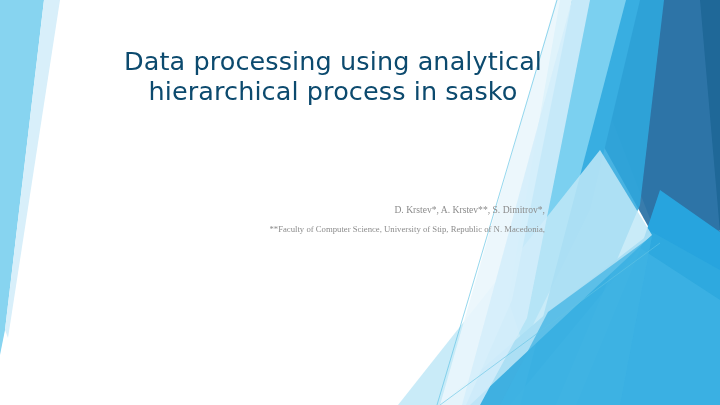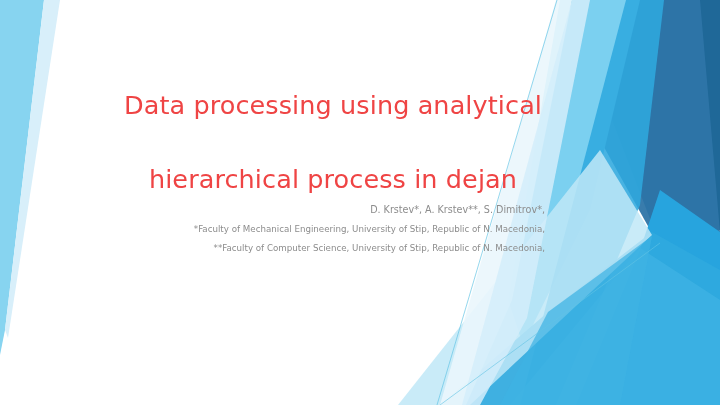--- a/index.html
+++ b/index.html
@@ -29,41 +29,41 @@
     height: 405px;
   }
   .title-block {
     position: absolute;
     left: 108px;
     top: 46px;
     width: 450px;
     text-align: center;
   }
   .title-line {
-    color: #ef4444;
+    color: #0c4a6e;
     font-size: 25.5px;
     line-height: 30px;
     font-weight: 400;
     letter-spacing: 0.1px;
     white-space: nowrap;
-    margin-top: 44px;
   }
   .sub-block {
     position: absolute;
     left: 60px;
     top: 200px;
     width: 485px;
     text-align: right;
   }
   .sub-line {
     color: #8c8c8c;
     font-size: 9.6px;
     line-height: 19.5px;
     font-weight: 400;
     white-space: nowrap;
+    font-family: Liberation Serif, serif;
   }
   .sub-line.small {
     font-size: 8.7px;
   }
 </style>
 </head>
 <body>
 
 <div id="slide">
 
@@ -95,23 +95,22 @@
     <polygon points="548,312 652,236 620,405 500,405" fill="#3FB3E3" opacity="0.72"></polygon>
 
     <line x1="557" y1="0" x2="437" y2="405" stroke="#62C4E4" stroke-width="0.8" opacity="0.85"></line>
     <line x1="440" y1="405" x2="660" y2="243" stroke="#62C4E4" stroke-width="0.8" opacity="0.75"></line>
   </svg>
 
   <div id="content">
 
     <div class="title-block">
       <div class="title-line">Data processing using analytical</div>
-      <div class="title-line">hierarchical process in dejan</div>
+      <div class="title-line">hierarchical process in sasko</div>
     </div>
 
     <div class="sub-block">
       <div class="sub-line">D. Krstev*, A. Krstev**, S. Dimitrov*,</div>
-      <div class="sub-line small">*Faculty of Mechanical Engineering, University of Stip, Republic of N. Macedonia,</div>
       <div class="sub-line small">**Faculty of Computer Science, University of Stip, Republic of N. Macedonia,</div>
     </div>
 
   </div>
 </div>
 
 </body></html>

